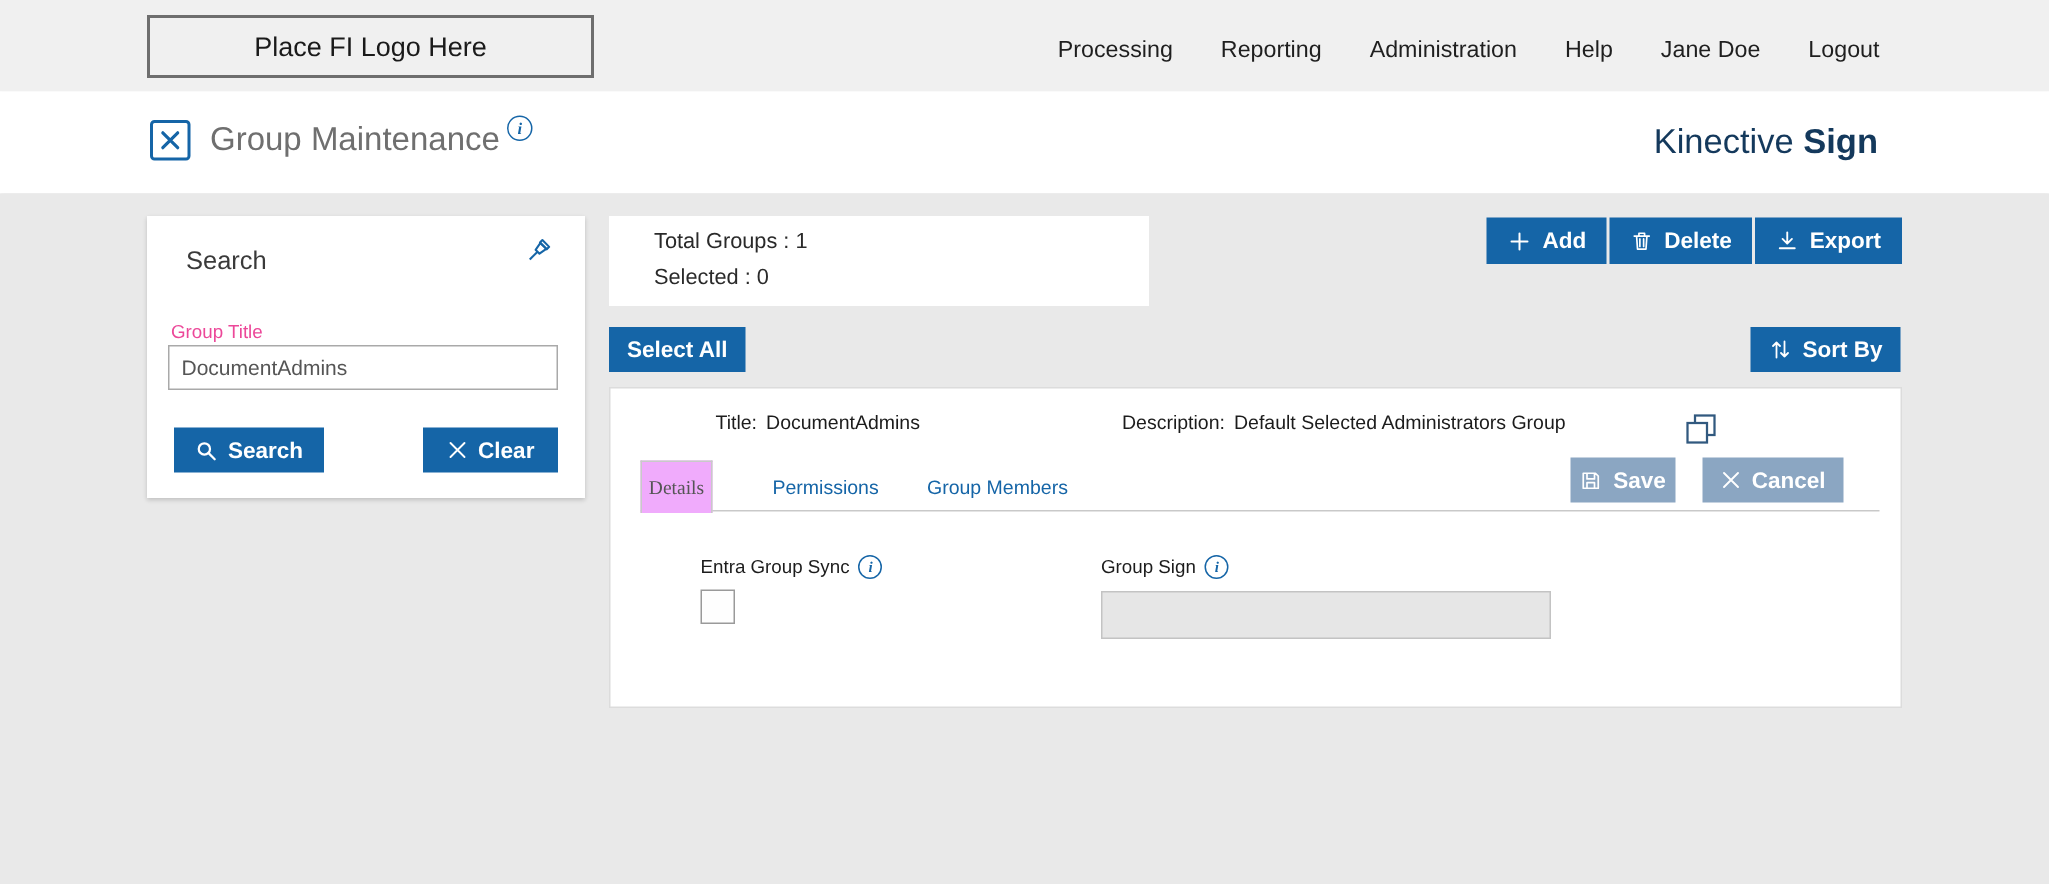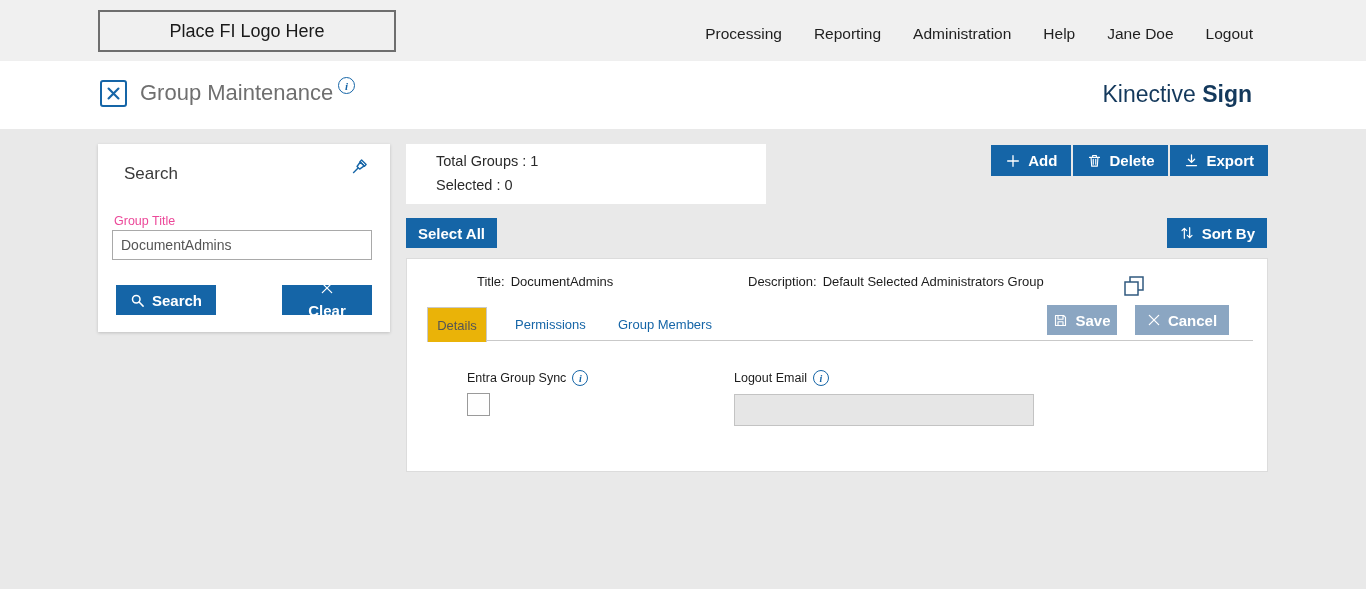--- a/index.html
+++ b/index.html
@@ -31,21 +31,21 @@
   .search-card { position:absolute; left:98px; top:15px; width:292px; height:188px; background:#fff;
                  box-shadow:0 1px 3px rgba(0,0,0,0.18); }
   .search-card .card-title { position:absolute; left:26px; top:20px; font-size:17px; color:#3a3a3a; }
   .pin-btn { position:absolute; right:20px; top:14px; width:22px; height:22px; color:#1565a7; cursor:pointer; background:none; border:none; }
   .field-label { position:absolute; left:16px; top:70px; font-size:12.5px; color:#ec4899; }
   .text-input { position:absolute; left:14px; top:86px; width:260px; height:30px; border:1px solid #a9a9a9;
                 padding:0 8px; font-size:14px; color:#555; font-family:"Liberation Sans", sans-serif; background:#fff; }
   .btn { display:inline-flex; align-items:center; justify-content:center; gap:7px; background:#1565a7; color:#fff;
          border:none; font-size:15px; font-weight:600; font-family:"Liberation Sans", sans-serif; cursor:pointer; height:30px; }
   .btn-search { position:absolute; left:18px; top:141px; width:100px; }
-  .btn-clear  { position:absolute; right:18px; top:141px; width:90px;flex-direction:column; }
+  .btn-clear  { position:absolute; right:18px; top:141px; width:90px; }
 
   
   .summary-box { position:absolute; left:406px; top:15px; width:360px; height:60px; background:#fff; }
   .summary-line1 { position:absolute; left:30px; top:9px; font-size:14.5px; color:#2a2a2a; }
   .summary-line2 { position:absolute; left:30px; top:33px; font-size:14.5px; color:#2a2a2a; }
 
   
   .top-actions { position:absolute; right:98px; top:16px; display:flex; gap:2px; }
   .top-actions .btn { padding:0 14px; height:31px; }
 
@@ -54,22 +54,22 @@
 
   
   .group-card { position:absolute; left:406px; top:129px; width:862px; height:214px; background:#fff; border:1px solid #dcdcdc; }
   .gc-titlerow { position:absolute; left:70px; top:15px; font-size:13px; color:#1c1c1c; }
   .gc-descrow  { position:absolute; left:341px; top:15px; font-size:13px; color:#1c1c1c; }
   .gc-label { font-weight:400; }
   .gc-value { margin-left:6px; }
   .copy-btn { position:absolute; left:714px; top:14px; width:26px; height:26px; color:#31597f; background:none; border:none; cursor:pointer; }
 
   .tabbar { position:absolute; left:20px; right:14px; top:48px; height:34px; border-bottom:1px solid #c9c9c9; }
-  .tab-active { position:absolute; left:0; top:0; width:60px; height:35px; background:#eab308; border:1px solid #c9c9c9; border-bottom:none;
-                display:flex; align-items:center; justify-content:center; font-size:13px; color:#555; cursor:pointer; }
+  .tab-active { position:absolute; left:0; top:0; width:48px; height:35px; background:#f0abfc; border:1px solid #c9c9c9; border-bottom:none;
+                display:flex; align-items:center; justify-content:center; font-size:13px; color:#555; cursor:pointer;font-family:Liberation Serif, serif; }
   .tab-link { position:absolute; top:0; height:34px; display:flex; align-items:center; font-size:13px; color:#1565a7; cursor:pointer; }
   .tab-permissions { left:88px; }
   .tab-members { left:191px; }
 
   .btn-muted { background:#8ba6c2; }
   .btn-save   { position:absolute; left:640px; top:46px; width:70px; }
   .btn-cancel { position:absolute; left:728px; top:46px; width:94px; }
 
   .entra-label { position:absolute; left:60px; top:111px; font-size:12.5px; color:#1c1c1c; display:flex; align-items:center; gap:6px; }
   .email-label { position:absolute; left:327px; top:111px; font-size:12.5px; color:#1c1c1c; display:flex; align-items:center; gap:6px; }
@@ -220,19 +220,19 @@
       <span>Cancel</span>
     </button>
 
     <div class="entra-label">
       <span>Entra Group Sync</span>
       <span class="info-badge mini-info">i</span>
     </div>
     <div class="checkbox"></div>
 
     <div class="email-label">
-      <span>Logout Email</span>
+      <span>Group Sign</span>
       <span class="info-badge mini-info">i</span>
     </div>
     <input class="email-input" type="text" disabled="" value="" style="">
   </div>
 
 </div>
 
 </body></html>

